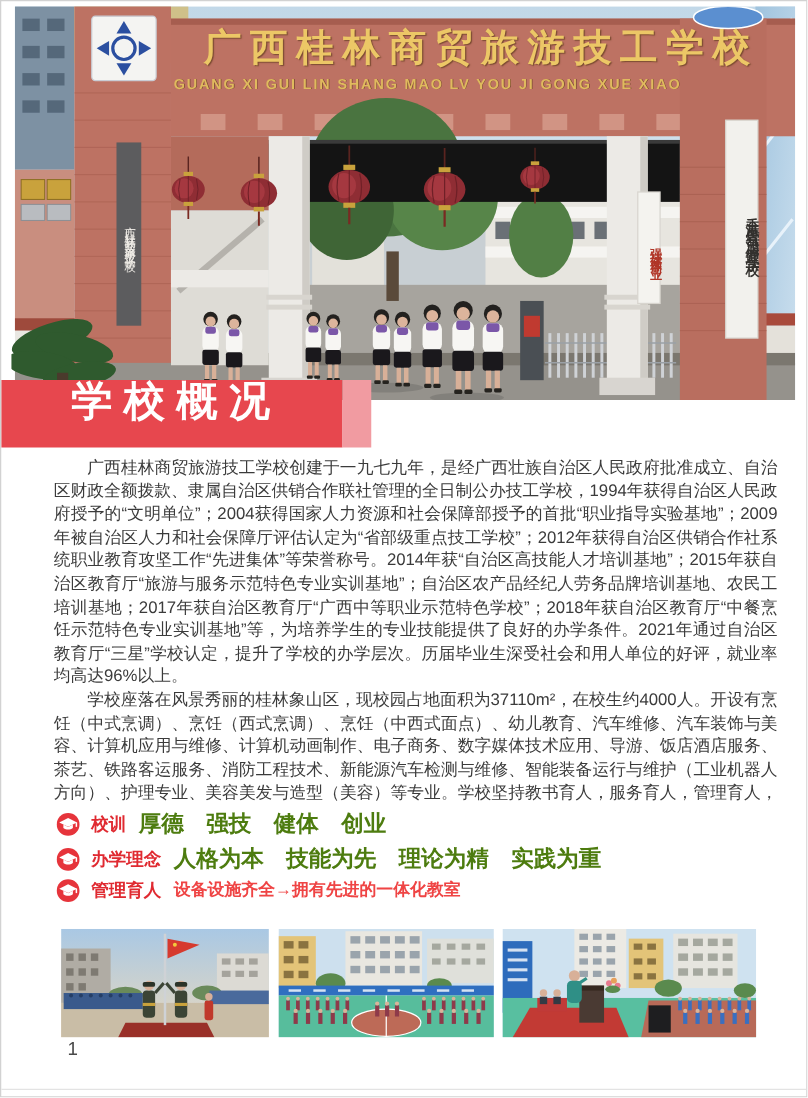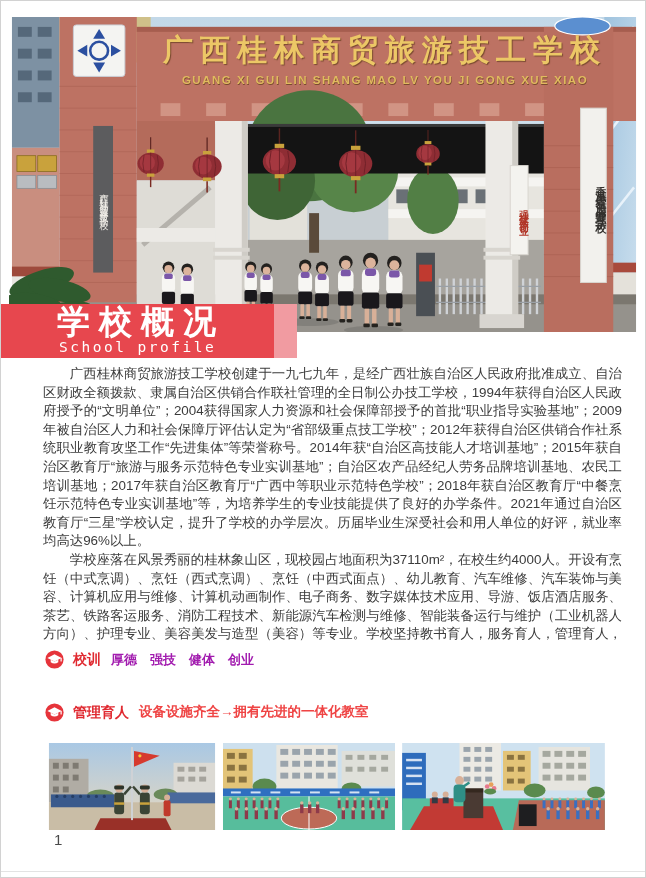--- a/index.html
+++ b/index.html
@@ -2,31 +2,31 @@
 <html><head>
 <meta charset="utf-8">
 <style>
   html,body{margin:0;padding:0;background:#ffffff;}
   #page{
     position:relative; width:646px; height:878px; background:#ffffff;
     border:1px solid #d2d2d2; box-sizing:border-box; overflow:hidden;
     font-family:"Liberation Sans","DejaVu Sans",sans-serif;
   }
   
-  .hero{position:absolute; left:8px; top:16px; width:630px; height:315px; overflow:hidden;}
+  .hero{position:absolute; left:8px; top:4px; width:630px; height:315px; overflow:hidden;}
   .hero svg{display:block;}
   .hero-text{position:absolute; z-index:2;}
   .gate-name{
     left:130px; top:13px; width:492px; text-align:center;
     font-family:"Liberation Serif","DejaVu Serif",serif; font-weight:bold;
     font-size:30px; color:#ecc766; letter-spacing:7px; white-space:nowrap;
     text-shadow:1px 1px 1px #7a4a30;
   }
   .gate-pinyin{
-    left:130px; top:57px; width:492px; text-align:center;
+    left:130px; top:57px; width:492px; text-align:left;
     font-size:11.5px; font-weight:bold; color:#e0ba5e; letter-spacing:1.5px; white-space:nowrap;
     text-shadow:0.5px 0.5px 0 #7a4a30;
   }
   .v-text{writing-mode:vertical-rl; text-orientation:upright;}
   .left-pillar-sign{
     left:84px; top:114px; height:140px; width:17px;
     font-size:9px; color:#f2efe9; letter-spacing:2.5px; text-align:center;
     font-family:"Liberation Serif","DejaVu Serif",serif;
   }
   .right-pillar-sign{
@@ -55,21 +55,21 @@
   
   .body-text{
     position:absolute; left:42px; top:364px; width:579px; height:278px; overflow:hidden;
     font-size:13.4px; line-height:18.6px; color:#3b3b3b; text-align:justify;
   }
   .body-text p{margin:0; text-indent:2em;}
   
   .bullet-row{position:absolute; left:44px; display:flex; align-items:flex-start; white-space:nowrap;}
   .bullet-row .cap-icon{width:19px; height:19px; margin-right:9px; flex:0 0 auto; margin-top:0px;}
   .bullet-label{color:#e02a31; font-weight:bold; font-size:14px; margin-right:10px; line-height:19px;}
-  .bullet-content{color:#a21caf; font-weight:bold; font-size:13px; line-height:19px;}
+  .bullet-content{color:#4d7c0f; font-weight:bold; font-size:18px; line-height:19px;}
   .bullet-grid{display:flex; flex-direction:column;}
   .bullet-grid .bg-row{display:flex; line-height:18px;}
   .bullet-grid .c1{min-width:244px; color:#ef4444; font-weight:bold; font-size:13.5px;}
   .bullet-grid .c2{color:#1e5ba9; font-weight:bold; font-size:13.5px; margin-left:14px;}
   
   .photo{position:absolute; top:742px; height:87px; overflow:hidden;}
   .photo svg{display:block;}
   
   .page-num{position:absolute; left:53px; top:830px; font-size:15px; color:#4a4a4a;}
   .bottom-line{position:absolute; left:0; top:870px; width:646px; height:1px; background:#e3e3e3;}
@@ -314,39 +314,48 @@
     <div class="hero-text gate-pinyin">GUANG XI GUI LIN SHANG MAO LV YOU JI GONG XUE XIAO</div>
     <div class="hero-text v-text left-pillar-sign">广西桂林商贸旅游技工学校</div>
     <div class="hero-text v-text right-pillar-sign">香港唐宫酒店管理学校</div>
     <div class="hero-text v-text motto-board">强技健体创业</div>
   </div>
 
   <div class="banner">
     <div class="banner-red"></div>
     <div class="banner-pink"></div>
     <div class="banner-title">学校概况</div>
-    <div class="banner-sub">School profile</div>
   </div>
 
   <div class="body-text">
     <p>广西桂林商贸旅游技工学校创建于一九七九年，是经广西壮族自治区人民政府批准成立、自治区财政全额拨款、隶属自治区供销合作联社管理的全日制公办技工学校，1994年获得自治区人民政府授予的“文明单位”；2004获得国家人力资源和社会保障部授予的首批“职业指导实验基地”；2009年被自治区人力和社会保障厅评估认定为“省部级重点技工学校”；2012年获得自治区供销合作社系统职业教育攻坚工作“先进集体”等荣誉称号。2014年获“自治区高技能人才培训基地”；2015年获自治区教育厅“旅游与服务示范特色专业实训基地”；自治区农产品经纪人劳务品牌培训基地、农民工培训基地；2017年获自治区教育厅“广西中等职业示范特色学校”；2018年获自治区教育厅“中餐烹饪示范特色专业实训基地”等，为培养学生的专业技能提供了良好的办学条件。2021年通过自治区教育厅“三星”学校认定，提升了学校的办学层次。历届毕业生深受社会和用人单位的好评，就业率均高达96%以上。</p>
     <p>学校座落在风景秀丽的桂林象山区，现校园占地面积为37110m²，在校生约4000人。开设有烹饪（中式烹调）、烹饪（西式烹调）、烹饪（中西式面点）、幼儿教育、汽车维修、汽车装饰与美容、计算机应用与维修、计算机动画制作、电子商务、数字媒体技术应用、导游、饭店酒店服务、茶艺、铁路客运服务、消防工程技术、新能源汽车检测与维修、智能装备运行与维护（工业机器人方向）、护理专业、美容美发与造型（美容）等专业。学校坚持教书育人，服务育人，管理育人，不断深化教育改革，培养适应国家经济建设和社会发展需要的中高级技术人才！</p>
   </div>
 
   <div class="bullet-row" style="top:649px;align-items:center;">
     <svg class="cap-icon" viewBox="0 0 24 24">
       <circle cx="12" cy="12" r="11.5" fill="#e6343b"></circle>
       <polygon points="12,5.5 21,10 12,14.5 3,10" fill="#ffffff"></polygon>
       <path d="M7.2,12.2 v3.4 c3,2.1 6.6,2.1 9.6,0 v-3.4 l-4.8,2.4 z" fill="#ffffff"></path>
       <rect x="19.6" y="10" width="1.5" height="4.5" fill="#ffffff"></rect>
     </svg>
     <span class="bullet-label">校训</span>
     <span class="bullet-content">厚德　强技　健体　创业</span>
   </div>
 
+  <div class="bullet-row" style="top:677px;">
+    <svg class="cap-icon" viewBox="0 0 24 24">
+      <circle cx="12" cy="12" r="11.5" fill="#e6343b"></circle>
+      <polygon points="12,5.5 21,10 12,14.5 3,10" fill="#ffffff"></polygon>
+      <path d="M7.2,12.2 v3.4 c3,2.1 6.6,2.1 9.6,0 v-3.4 l-4.8,2.4 z" fill="#ffffff"></path>
+      <rect x="19.6" y="10" width="1.5" height="4.5" fill="#ffffff"></rect>
+    </svg>
+    <span class="bullet-label">办学理念</span>
+    <span class="bullet-content">人格为本　技能为先　理论为精　实践为重</span>
+  </div>
 
   <div class="bullet-row" style="top:702px;">
     <svg class="cap-icon" viewBox="0 0 24 24">
       <circle cx="12" cy="12" r="11.5" fill="#e6343b"></circle>
       <polygon points="12,5.5 21,10 12,14.5 3,10" fill="#ffffff"></polygon>
       <path d="M7.2,12.2 v3.4 c3,2.1 6.6,2.1 9.6,0 v-3.4 l-4.8,2.4 z" fill="#ffffff"></path>
       <rect x="19.6" y="10" width="1.5" height="4.5" fill="#ffffff"></rect>
     </svg>
     <span class="bullet-label">管理育人</span>
     <span class="bullet-grid">

